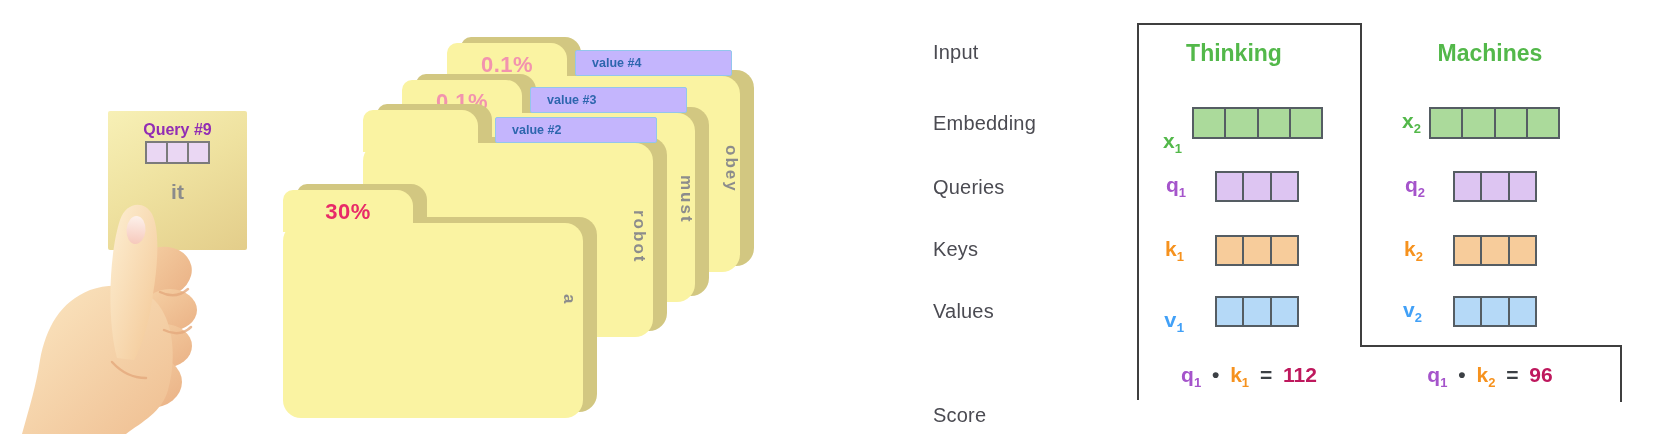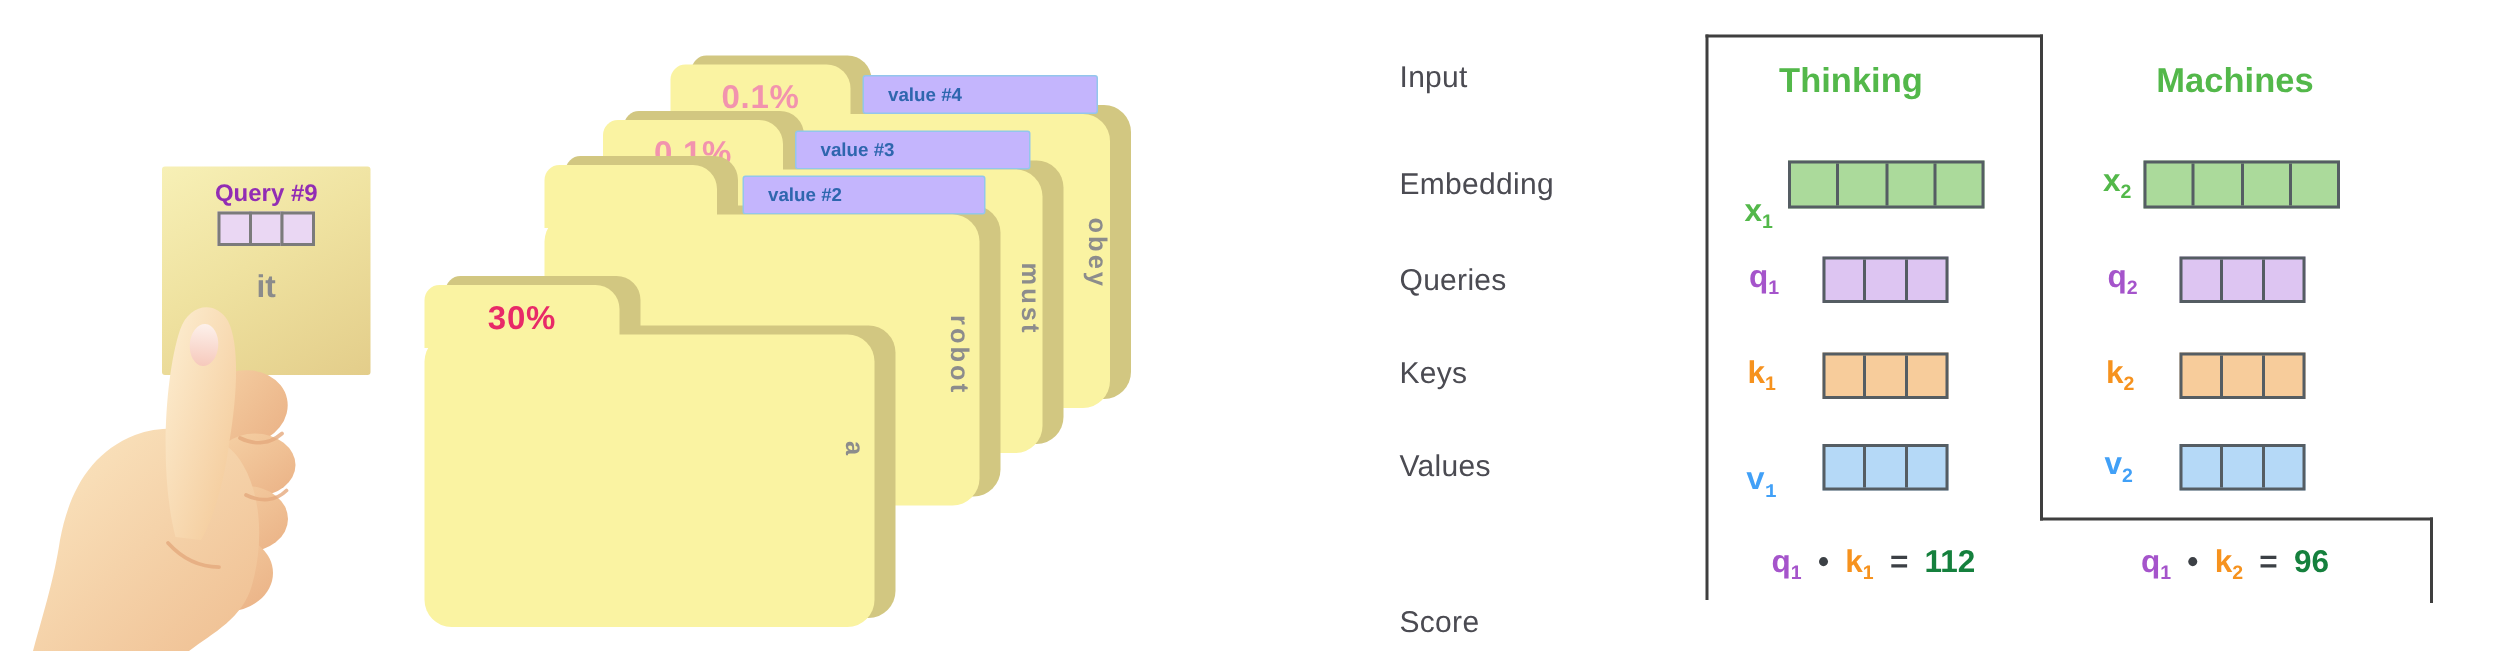--- a/index.html
+++ b/index.html
@@ -66,21 +66,21 @@
   
   .bline{position:absolute;background:#3F3F3F;}
   .rowlab{position:absolute;left:933px;color:#4B4B52;font-size:20px;letter-spacing:.2px;}
   .colhead{position:absolute;top:40px;text-align:center;color:#53B84A;font-weight:bold;font-size:23px;}
   #head-thinking{left:1138px;width:192px;}
   #head-machines{left:1360px;width:260px;}
   .vlabel{position:absolute;font-weight:bold;font-size:21px;}
   .vlabel sub,.score sub{font-size:13px;font-weight:bold;}
   .vlabel.green{color:#53B84A;}
   .c-purple{color:#A554CB;} .c-orange{color:#F6921E;} .c-blue{color:#41A0F7;}
-  .c-dark{color:#3C4045;} .c-olive{color:#15803d;}
+  .c-dark{color:#3C4045;} .c-olive{color:#be185d;}
   .vec{position:absolute;display:flex;border:2px solid #555D63;}
   .vec i{display:block;flex:1;}
   .vec i + i{border-left:2px solid #555D63;}
   .vec.green{background:#ABDA9B;}
   .vec.purple{background:#DDC5F2;}
   .vec.orange{background:#F7CC9B;}
   .vec.blue{background:#B5D9F7;}
   .score{position:absolute;top:363px;text-align:center;font-weight:bold;font-size:21px;white-space:nowrap;}
   .score .sp{margin:0 5px;}
   #score-1{left:1138px;width:222px;}

